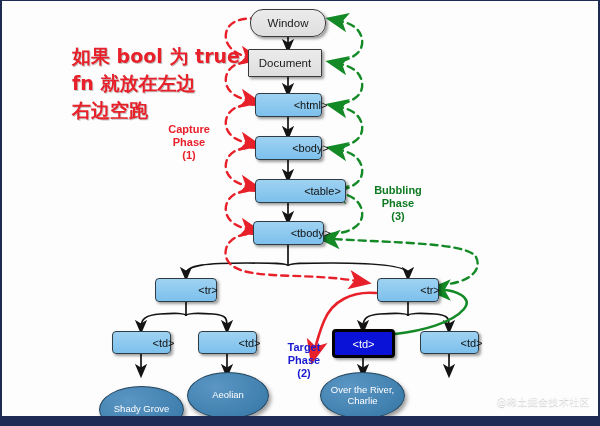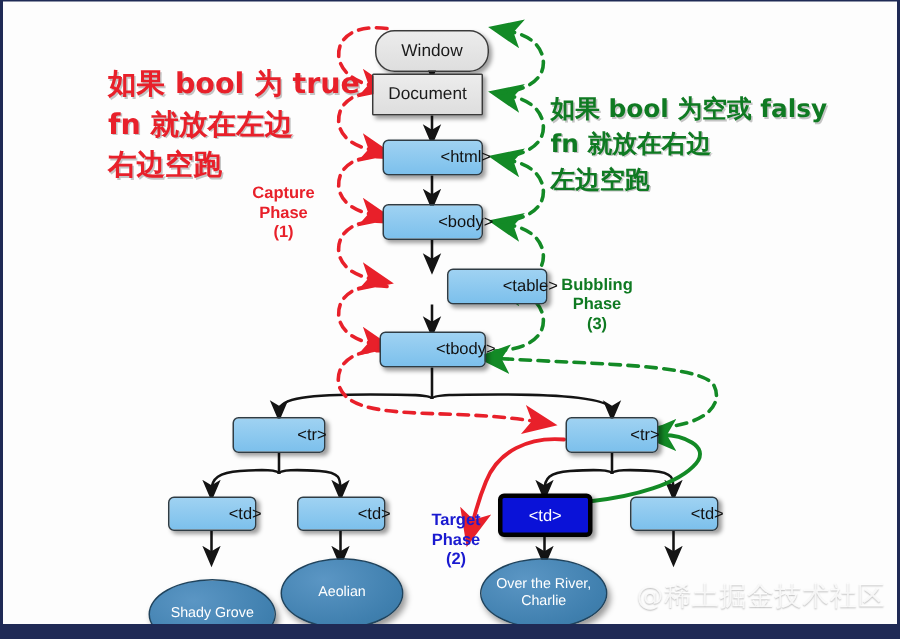--- a/index.html
+++ b/index.html
@@ -104,21 +104,21 @@
   }
   .phase-label.capture { color: #e8202a; }
   .phase-label.bubbling { color: #0f7a22; }
   .phase-label.target   { color: #1a1ad0; }
 
   #watermark {
     position: absolute;
     right: 8px;
     bottom: 17px;
     font-family: "DejaVu Sans", "Liberation Sans", sans-serif;
-    font-size: 18px;
+    font-size: 10px;
     color: rgba(255,255,255,0.82);
     letter-spacing: 0.4px;
     white-space: nowrap;
     text-shadow: 0 1px 1px rgba(0,0,0,0.25);
   }
   #bottom-bar {
     position: absolute;
     left: 0;
     bottom: 0;
     width: 600px;
@@ -201,45 +201,42 @@
       <path d="M328,147 C352,146 362,136 360,124 C358,113 348,108 338,106"></path>
       <path d="M328,104 C352,103 362,93 360,81 C358,70 348,65 338,63"></path>
       <path d="M328,61  C352,60 362,50 360,38 C358,27 348,22 338,20"></path>
     </g>
   </svg>
 
   <div class="cn-note red" style="left:22px; top:42px;">如果 bool 为 true
 fn 就放在左边
 右边空跑</div>
 
-  <div class="cn-note green" style="left:365px; top:60px;">如果 bool 为空或 falsy
-fn 就放在右边
-左边空跑</div>
 
   <div class="phase-label capture" style="left:148px; top:122px; width:78px;">Capture
 Phase
 (1)</div>
 
   <div class="phase-label bubbling" style="left:355px; top:183px; width:82px;">Bubbling
 Phase
 (3)</div>
 
   <div class="phase-label target" style="left:272px; top:340px; width:60px;">Target
 Phase
 (2)</div>
 
-  <div class="node gray" style="left:248px; top:19px; width:76px; height:28px;border-radius:13px;">Window</div>
+  <div class="node gray" style="left:248px; top:8px; width:76px; height:28px;border-radius:13px;">Window</div>
 
   <div class="node gray" style="left:246px; top:48px; width:74px; height:28px;">Document</div>
 
   <div class="node blue" style="left:253px; top:92px; width:67px; height:24px;">&lt;html&gt;</div>
 
   <div class="node blue" style="left:253px; top:135px; width:67px; height:24px;">&lt;body&gt;</div>
 
-  <div class="node blue" style="left:253px; top:178px; width:67px; height:24px;margin-left:43px;">&lt;table&gt;</div>
+  <div class="node blue" style="left:253px; top:178px; width:91px; height:24px;">&lt;table&gt;</div>
 
   <div class="node blue" style="left:251px; top:220px; width:71px; height:24px;">&lt;tbody&gt;</div>
 
   <div class="node blue" style="left:153px; top:277px; width:62px; height:24px;">&lt;tr&gt;</div>
 
   <div class="node blue" style="left:375px; top:277px; width:62px; height:24px;">&lt;tr&gt;</div>
 
   <div class="node blue" style="left:110px; top:330px; width:59px; height:23px;">&lt;td&gt;</div>
 
   <div class="node blue" style="left:196px; top:330px; width:59px; height:23px;">&lt;td&gt;</div>

